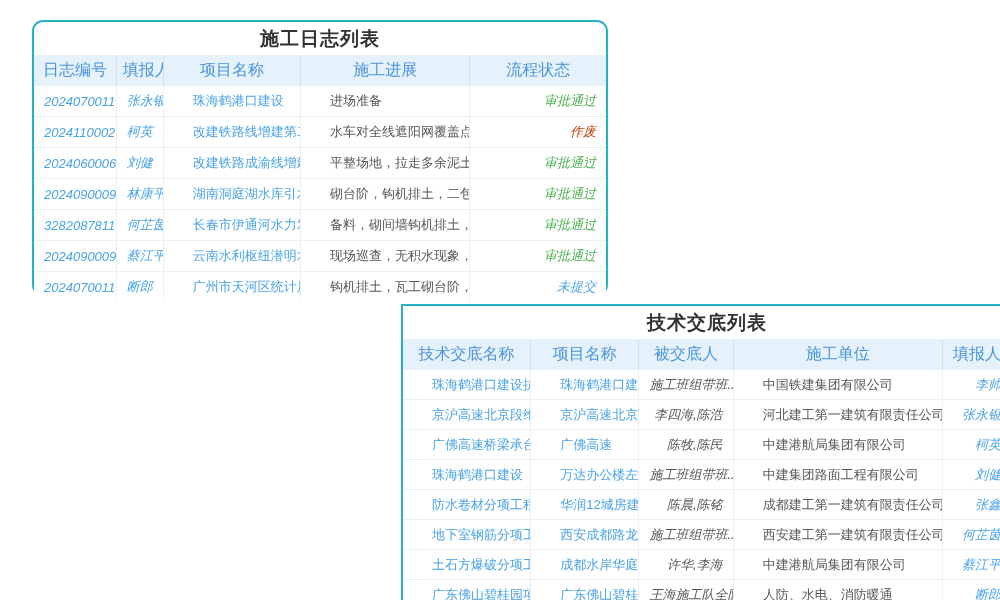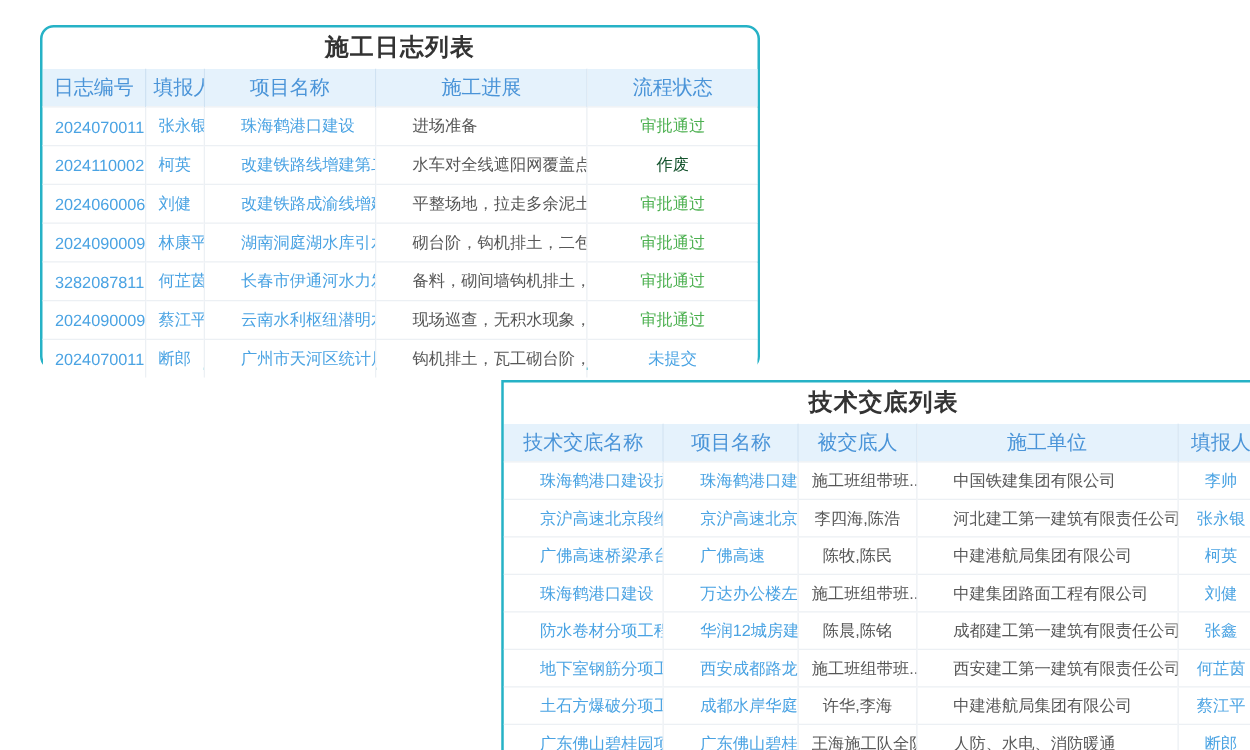--- a/index.html
+++ b/index.html
@@ -28,21 +28,21 @@
   }
   th:last-child{border-right:none;}
   td{
     font-size:13px;height:30px;padding:0 10px;
     white-space:nowrap;overflow:hidden;
     border-top:1px solid #ecf0f4;border-right:1px solid #ecf0f4;
     color:#575757;background:#fff;
   }
   #panel-disclosure td{height:29px;}
   td:last-child{border-right:none;}
-  .al-c{text-align:center;}
+  .al-c{text-align:right;font-style:italic;}
   .al-l{text-align:left;padding-left:29px;}
   .lnk{color:#4aa3e3;}
 </style>
 </head>
 <body>
 
 <div class="panel" id="panel-log">
   <div class="panel-title">施工日志列表</div>
   <table>
     <colgroup>
@@ -67,21 +67,21 @@
           <td class="al-c lnk">张永银</td>
           <td class="al-l lnk">珠海鹤港口建设</td>
           <td class="al-l">进场准备</td>
           <td class="al-c" style="color: rgb(76, 176, 80);">审批通过</td>
         </tr>
         <tr>
           <td class="al-c lnk">2024110002</td>
           <td class="al-c lnk">柯英</td>
           <td class="al-l lnk">改建铁路线增建第二线直...</td>
           <td class="al-l">水车对全线遮阳网覆盖点进行...</td>
-          <td class="al-c" style="color: #14532d;">作废</td>
+          <td class="al-c" style="color: #c2410c;">作废</td>
         </tr>
         <tr>
           <td class="al-c lnk">2024060006</td>
           <td class="al-c lnk">刘健</td>
           <td class="al-l lnk">改建铁路成渝线增建第二...</td>
           <td class="al-l">平整场地，拉走多余泥土15辆...</td>
           <td class="al-c" style="color: rgb(76, 176, 80);">审批通过</td>
         </tr>
         <tr>
           <td class="al-c lnk">2024090009</td>

